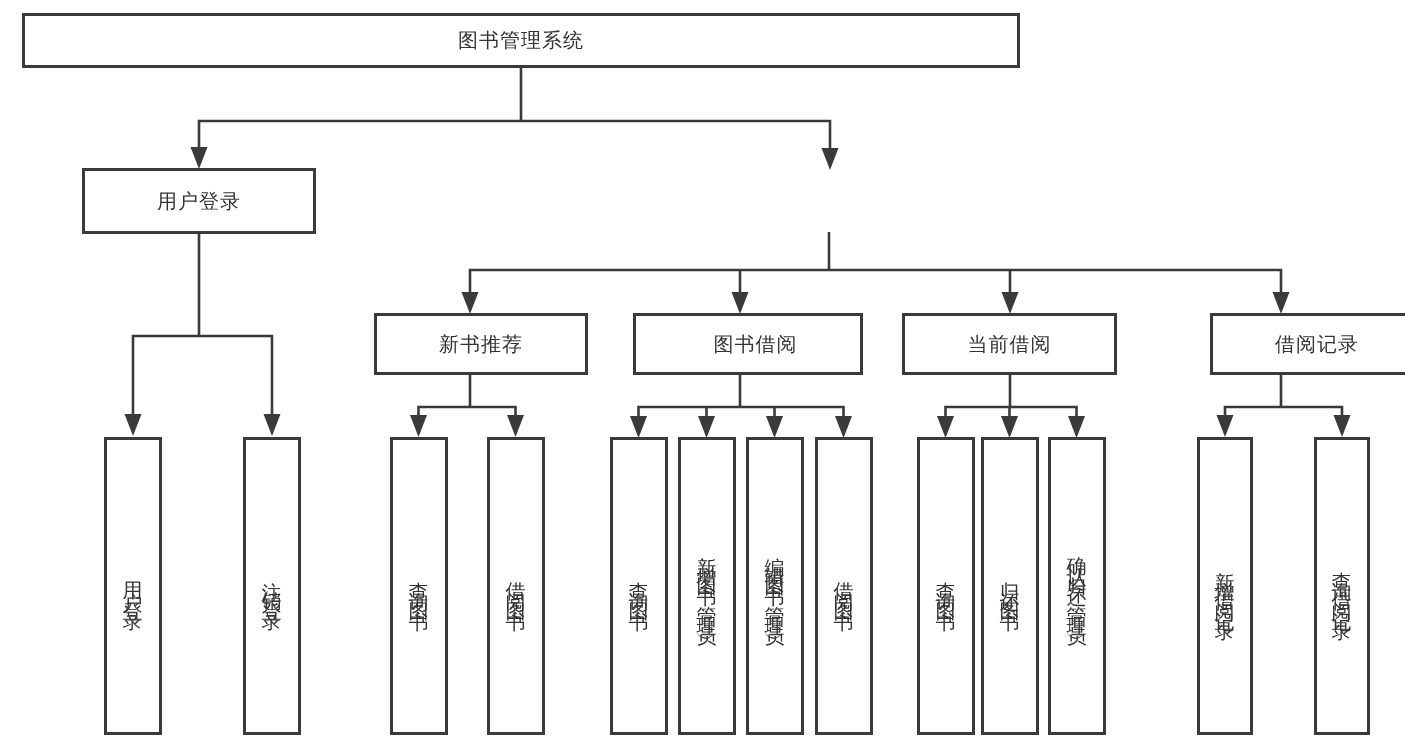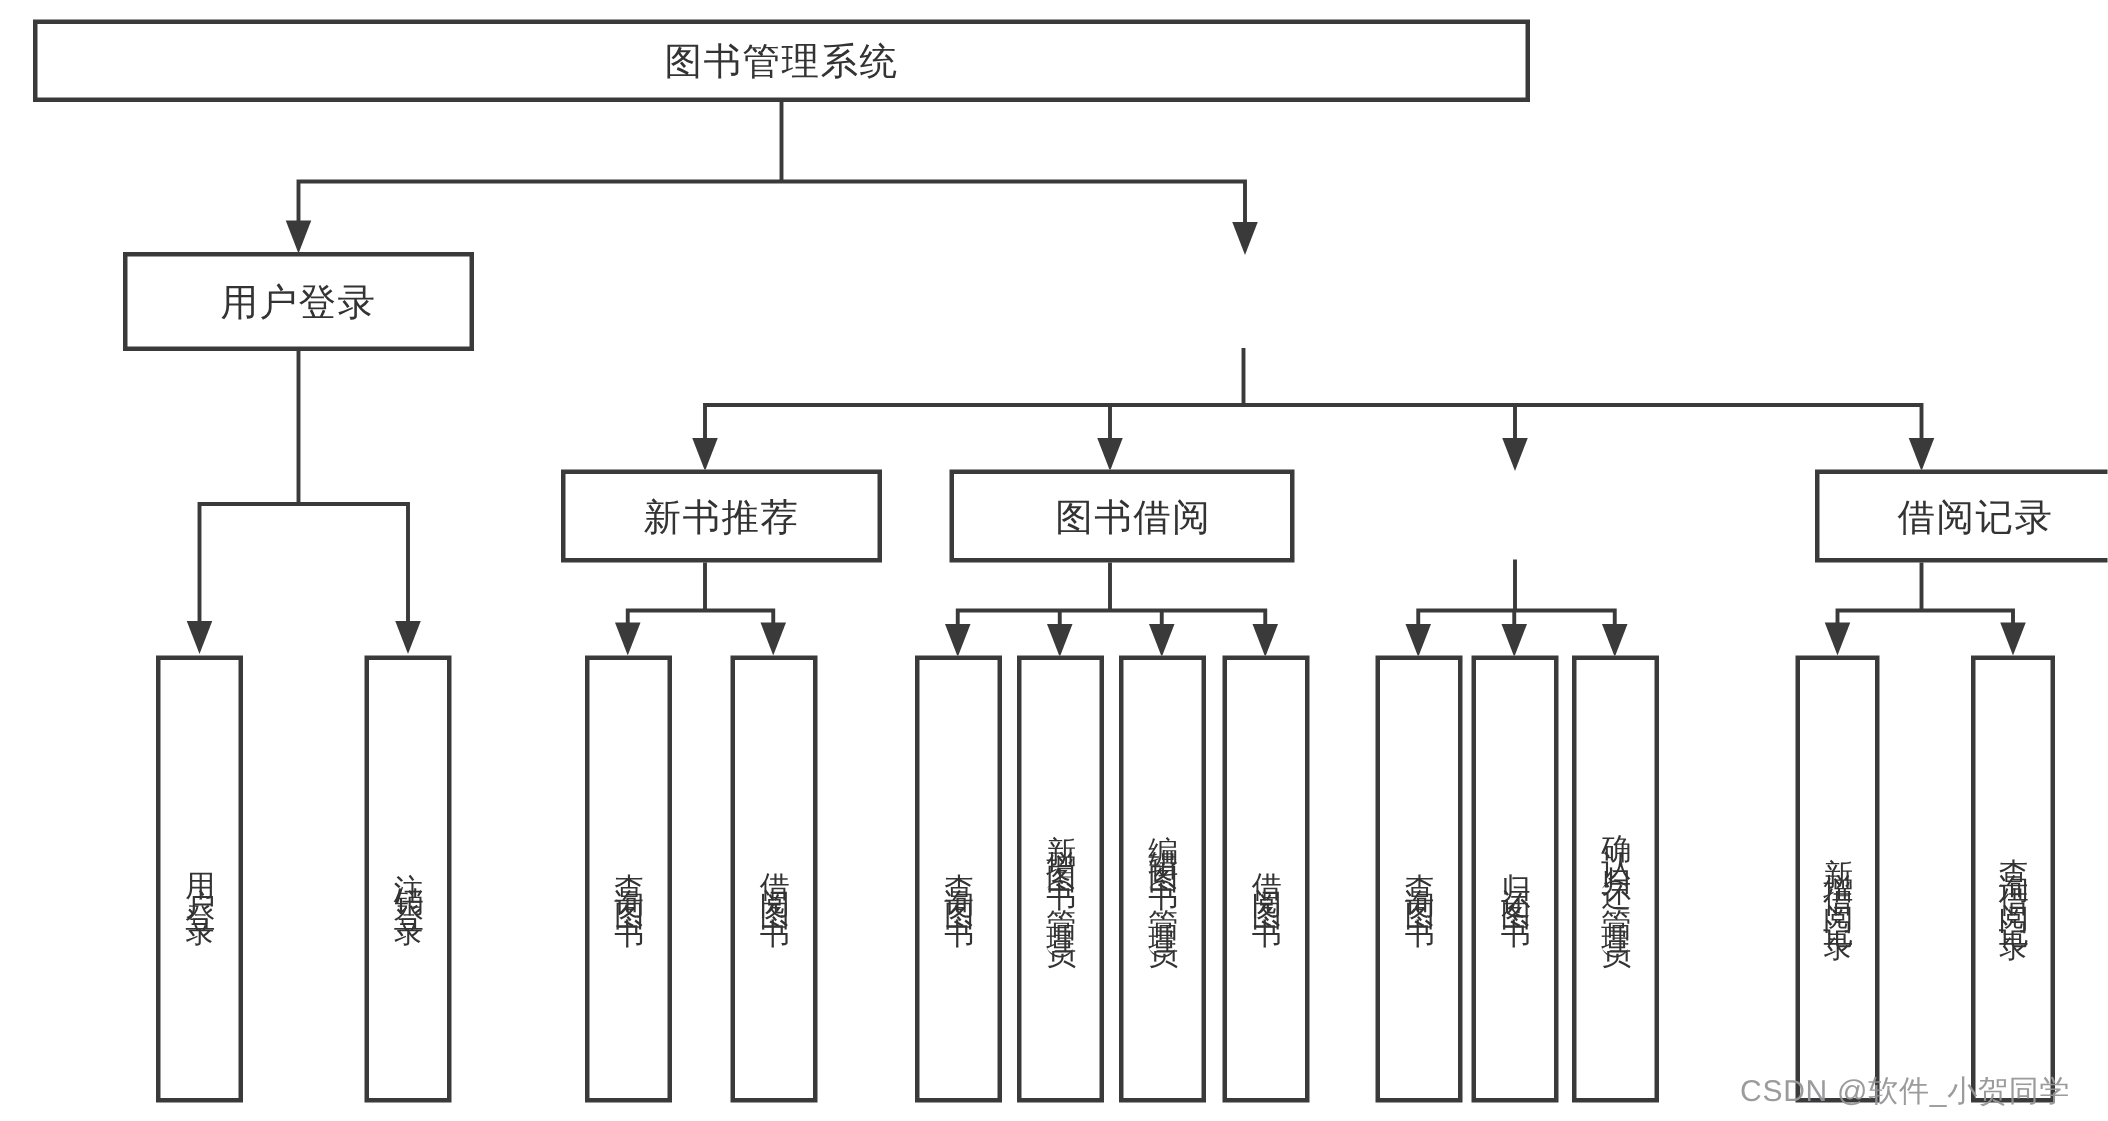--- a/index.html
+++ b/index.html
@@ -26,21 +26,21 @@
     z-index: 1;
   }
   .box {
     position: absolute;
     background: #ffffff;
     border: 3px solid #3a3a3a;
     color: #333333;
     display: flex;
     align-items: center;
     justify-content: center;
-    font-size: 25px;
+    font-size: 20px;
     letter-spacing: 1px;
     z-index: 2;
     box-sizing: content-box;
     white-space: nowrap;
   }
   .vbox {
     position: absolute;
     background: #ffffff;
     border: 3px solid #3a3a3a;
     color: #333333;
@@ -131,35 +131,35 @@
       <polygon points="1342,437 1333.5,415 1350.5,415"></polygon>
     </g>
   </svg>
 
   <div class="box n-root">图书管理系统</div>
 
   <div class="box n-userlogin">用户登录</div>
 
   <div class="box lvl2 n-newbook">新书推荐</div>
   <div class="box lvl2 n-borrow">图书借阅</div>
+  <div class="box lvl2 n-current">当前借阅</div>
   <div class="box lvl2 n-records">借阅记录</div>
 
   <div class="vbox n-a1">用户登录</div>
   <div class="vbox n-a2">注销登录</div>
 
   <div class="vbox n-b1">查询图书</div>
   <div class="vbox n-b2">借阅图书</div>
 
   <div class="vbox n-c1">查询图书</div>
   <div class="vbox n-c2">新增图书（管理员）</div>
   <div class="vbox n-c3">编辑图书（管理员）</div>
   <div class="vbox n-c4">借阅图书</div>
 
   <div class="vbox n-d1">查询图书</div>
   <div class="vbox n-d2">归还图书</div>
   <div class="vbox n-d3">确认归还（管理员）</div>
 
   <div class="vbox n-e1">新增借阅记录</div>
   <div class="vbox n-e2">查询借阅记录</div>
 
-  <div class="watermark">CSDN @软件_小贺同学</div>
 
 </div>
 
 </body></html>

